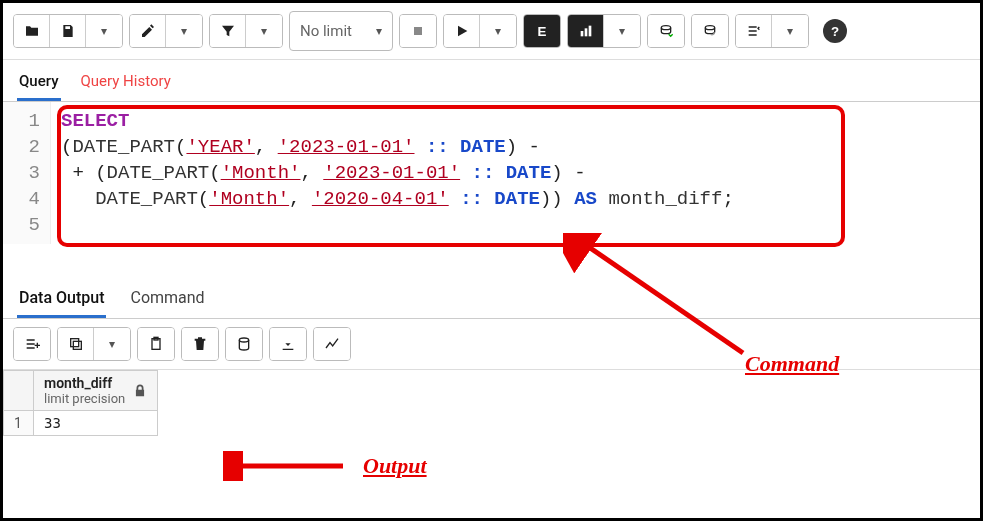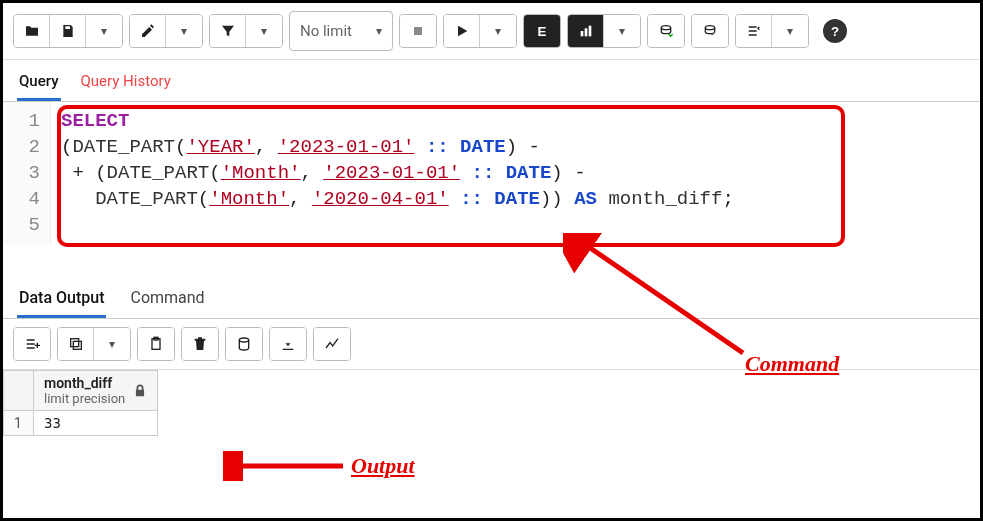--- a/index.html
+++ b/index.html
@@ -295,15 +295,15 @@
   <div class="annot" style="left:742px; top:348px;">Command</div>
 
   <svg class="arrow" style="left:220px; top:448px;" width="130" height="30">
     <defs>
         <marker id="ah2" markerWidth="12" markerHeight="12" refX="2" refY="6" orient="auto">
           <path d="M0 0L12 6L0 12z" fill="#e60000"></path>
         </marker>
       </defs>
     <line x1="120" y1="15" x2="10" y2="15" stroke="#e60000" stroke-width="5" marker-end="url(#ah2)"></line>
   </svg>
-  <div class="annot" style="left:348px; top:450px;">Output</div>
+  <div class="annot" style="left:360px; top:450px;">Output</div>
 
 </div>
 
 </body></html>

